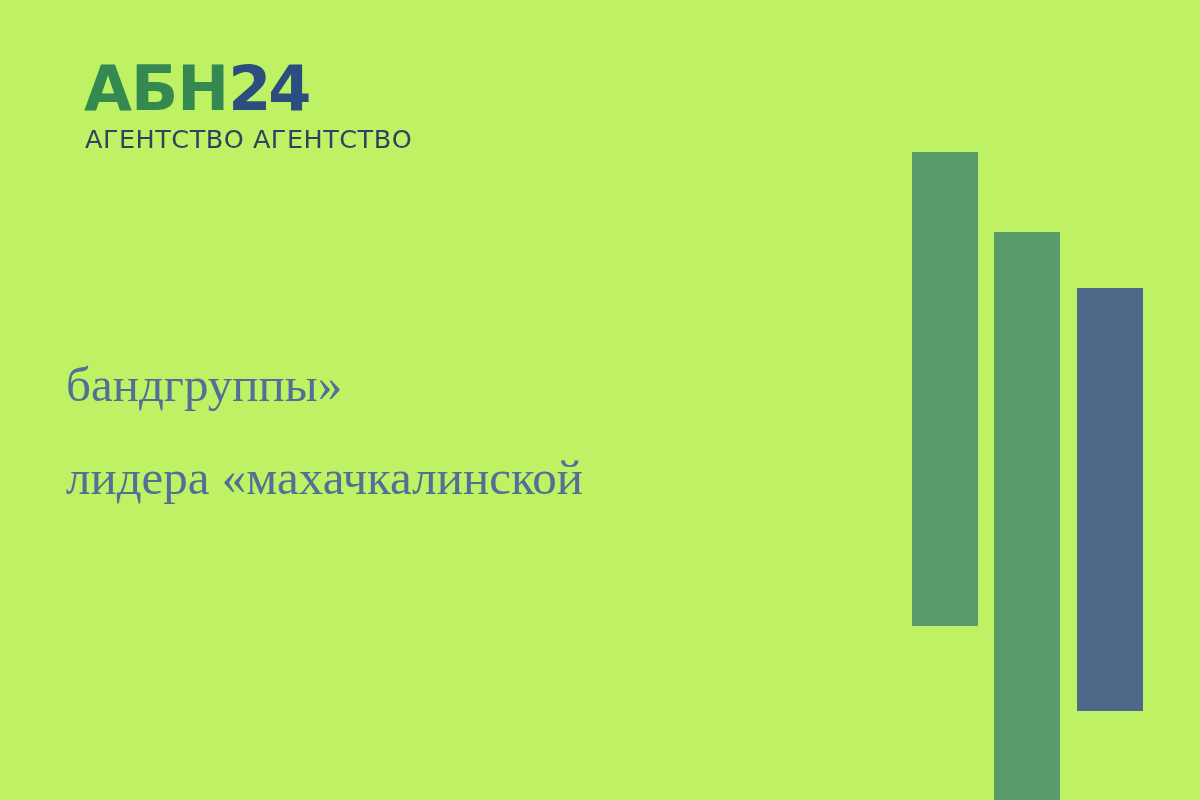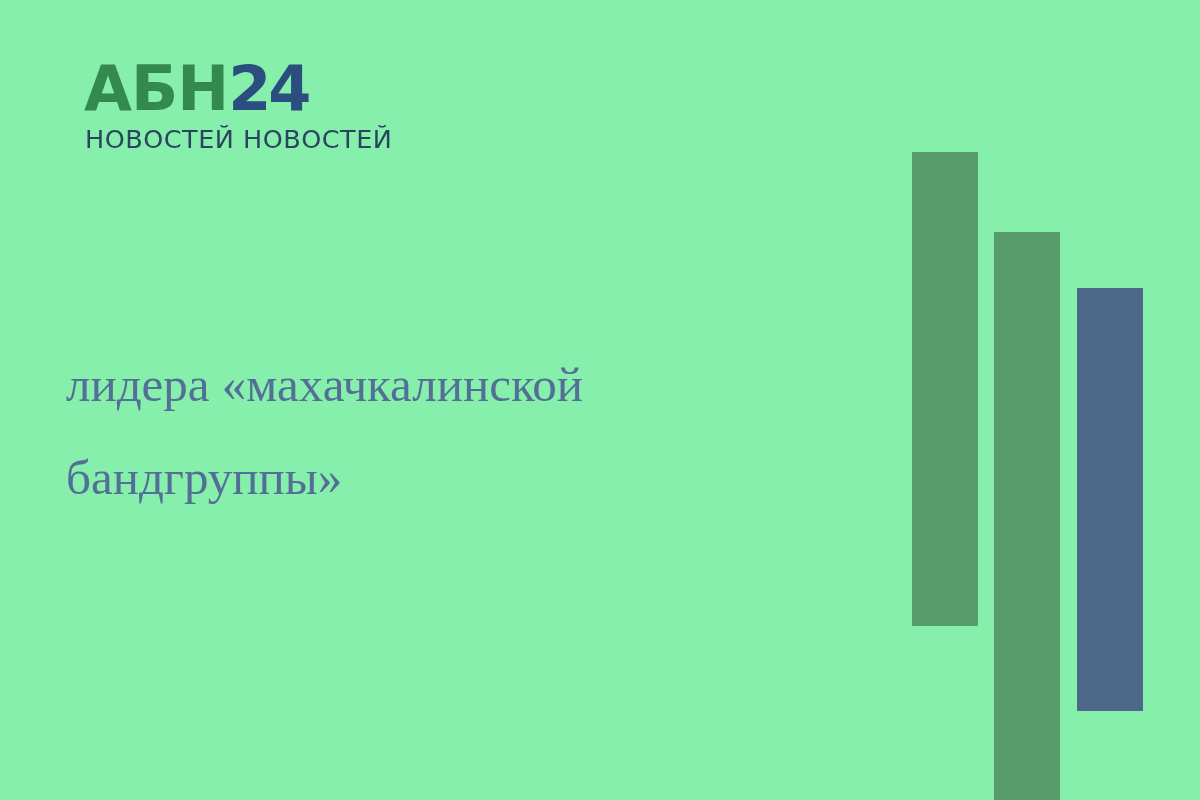--- a/index.html
+++ b/index.html
@@ -102,33 +102,33 @@
     letter-spacing: 0px;
   }
   .headline-line {
     display: block;
     white-space: nowrap;
   }
 </style>
 </head>
 <body>
 
-<div class="card" style="background: #86efac; width: 1200px; height: 800px;">
+<div class="card" style="background: #bef264; width: 1200px; height: 800px;">
 
   <div class="bars">
     <div class="bar bar-1" style="background: rgb(88, 156, 108); left: 912px; top: 152px; width: 66px; height: 474px;"></div>
     <div class="bar bar-2" style="background: rgb(88, 156, 108); left: 994px; top: 232px; width: 66px; height: 575px;"></div>
     <div class="bar bar-3" style="background: rgb(77, 104, 137); left: 1077px; top: 288px; width: 66px; height: 423px;"></div>
   </div>
 
   <div class="logo">
     <span class="logo-wordmark">
       <span class="logo-abn" style="color: rgb(51, 137, 79);">АБН</span><span class="logo-24" style="color: rgb(43, 78, 126);">24</span>
     </span>
-    <span class="logo-tagline" style="color: rgb(43, 69, 96);">НОВОСТЕЙ НОВОСТЕЙ</span>
+    <span class="logo-tagline" style="color: rgb(43, 69, 96);">АГЕНТСТВО АГЕНТСТВО</span>
   </div>
 
   <h1 class="headline" style="color: rgb(83, 111, 150);">
+    <span class="headline-line">бандгруппы»</span>
     <span class="headline-line">лидера «махачкалинской</span>
-    <span class="headline-line">бандгруппы»</span>
   </h1>
 
 </div>
 
 </body></html>

